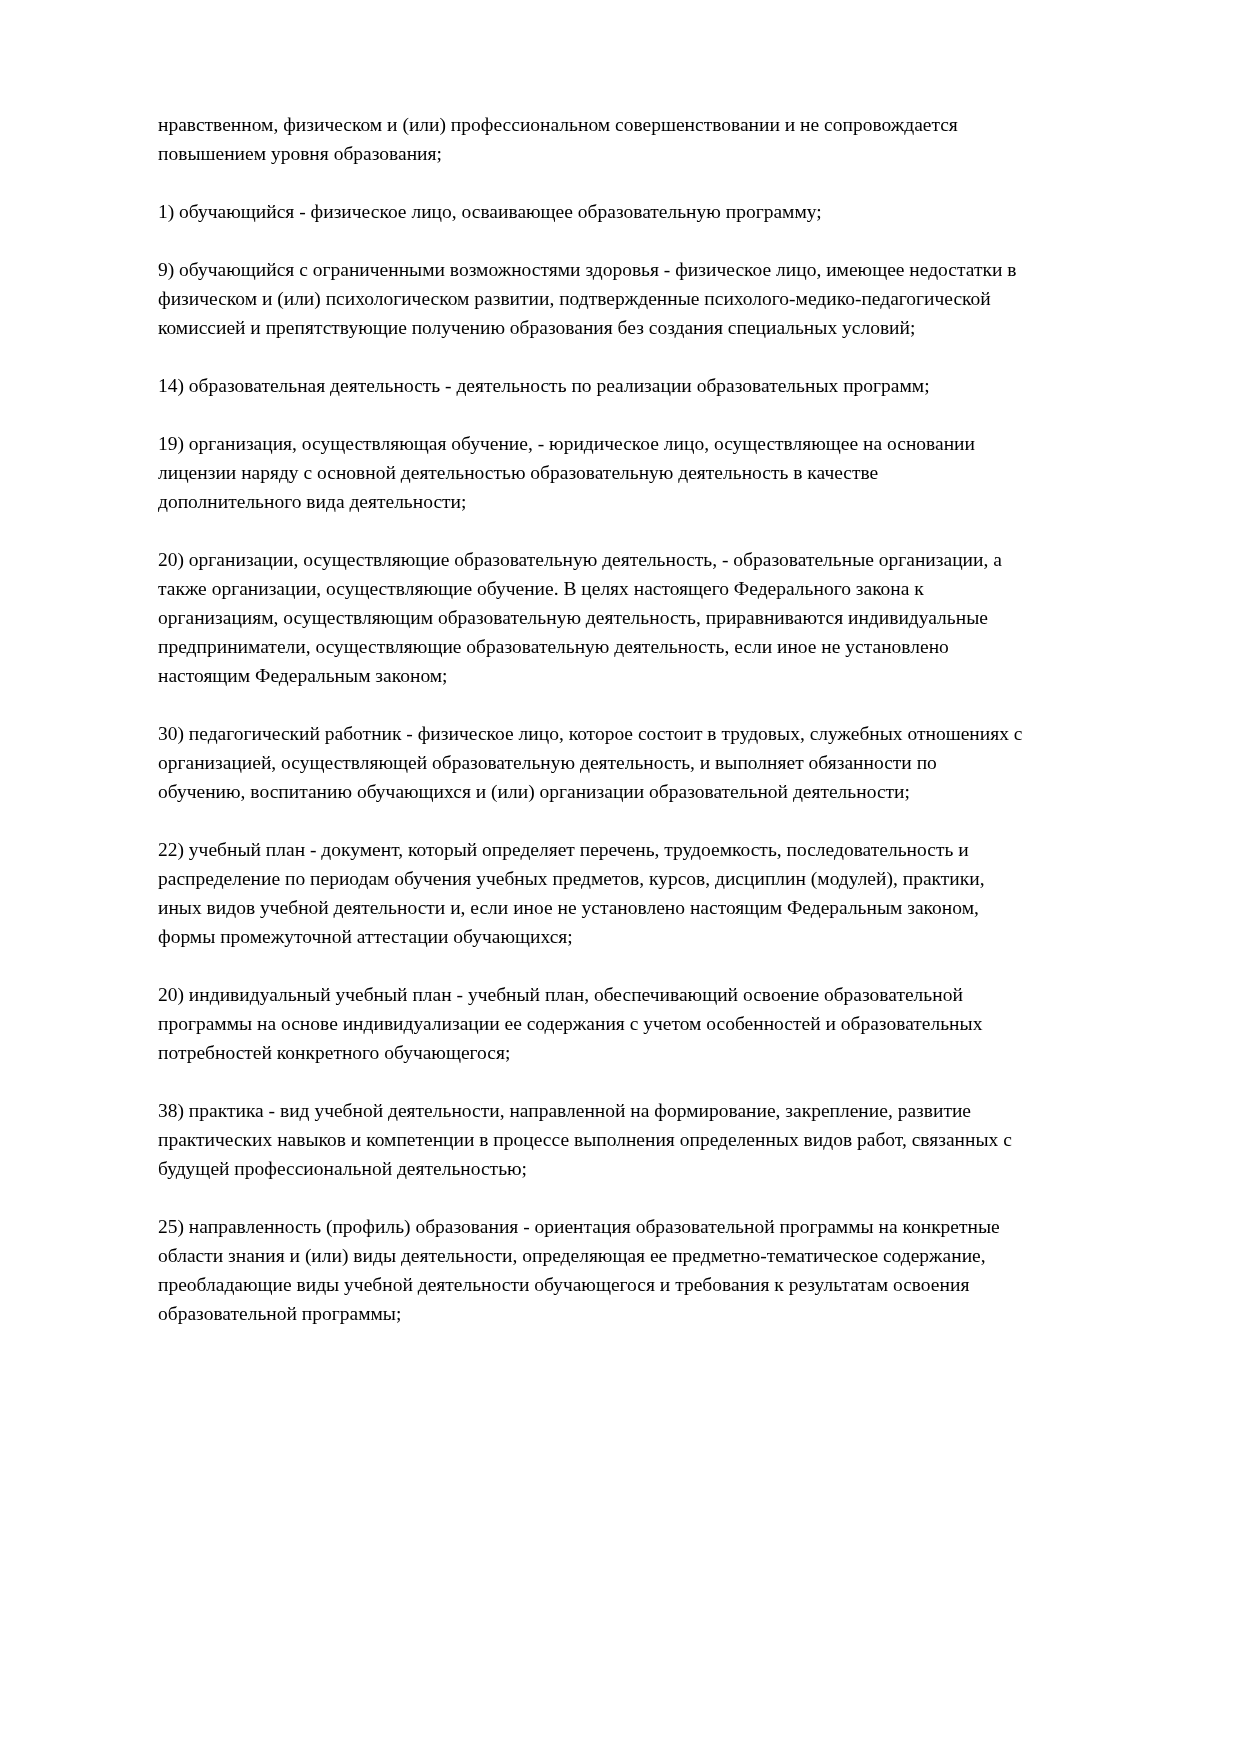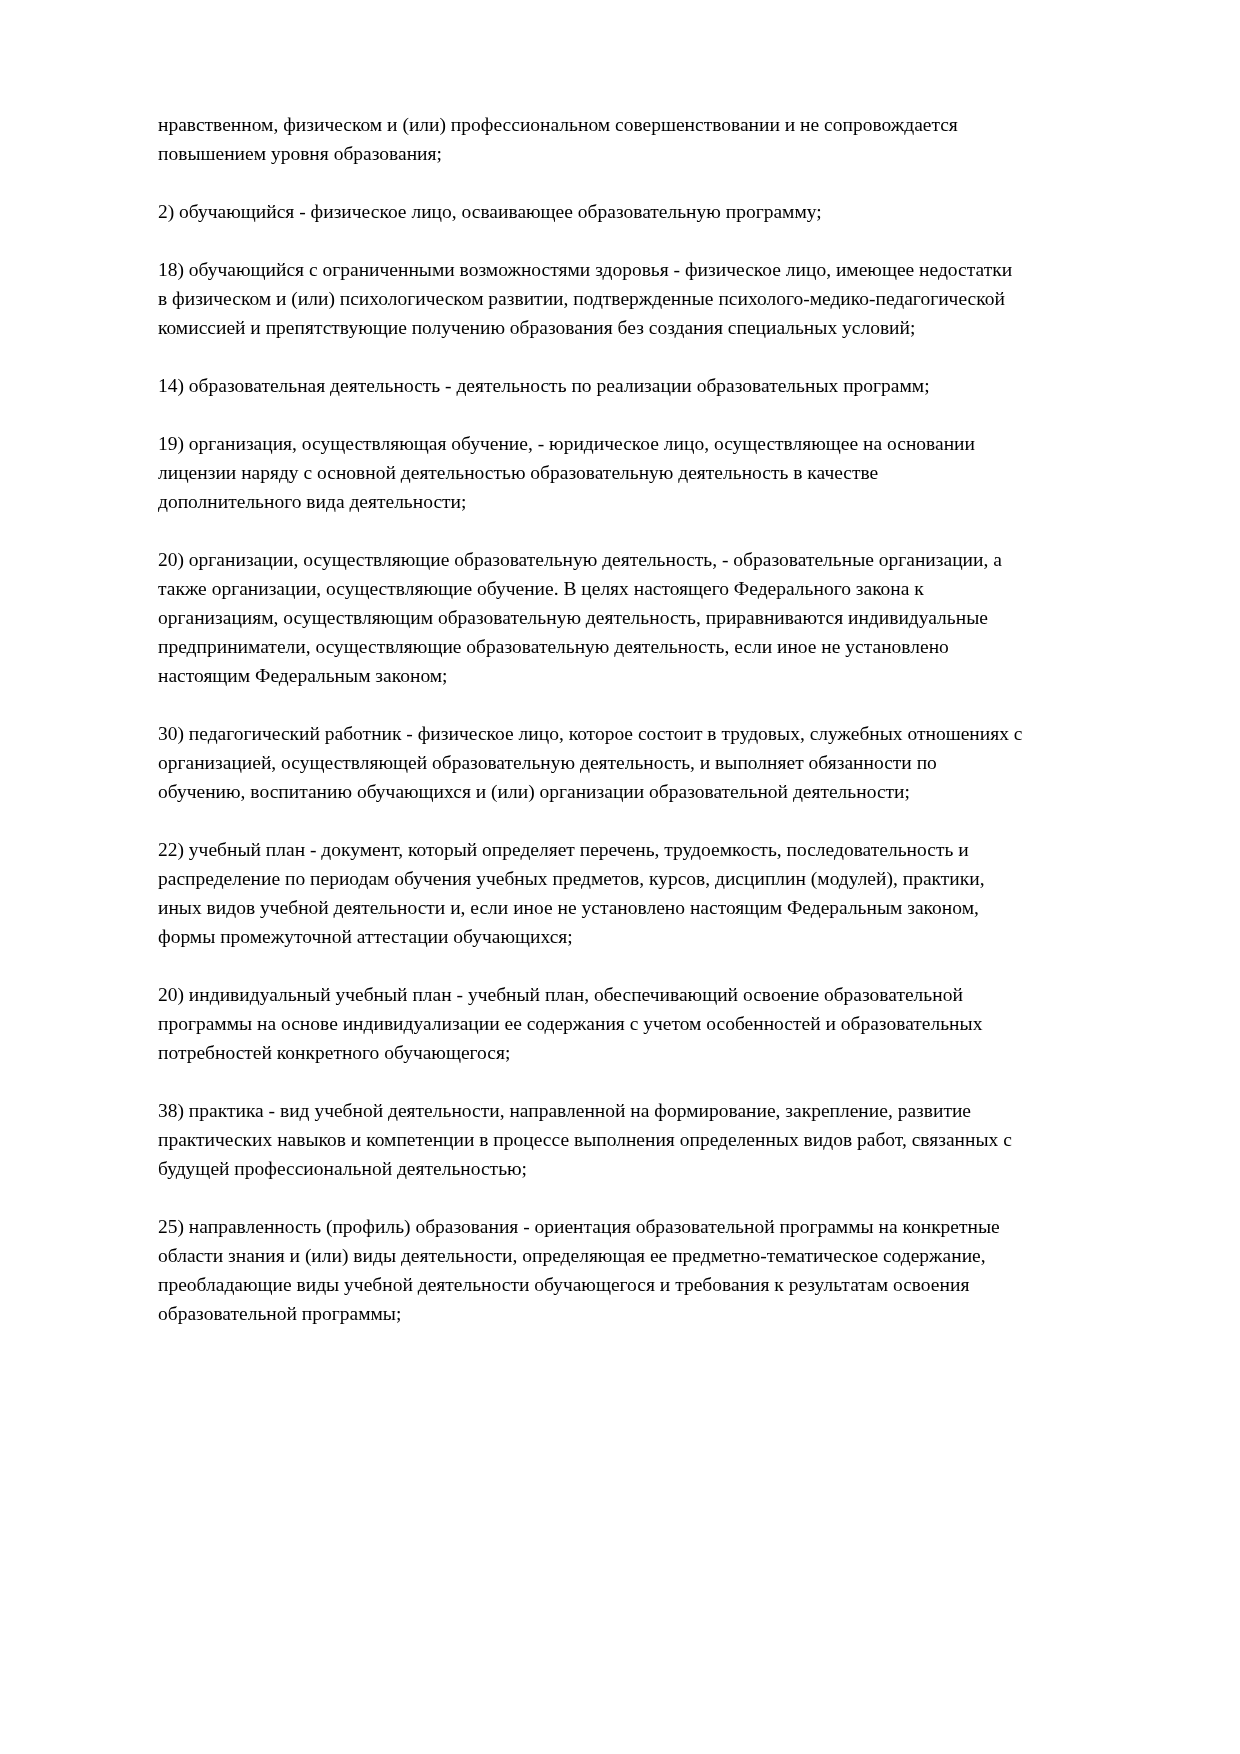--- a/index.html
+++ b/index.html
@@ -29,22 +29,22 @@
     padding: 0;
     white-space: normal;
     word-spacing: normal;
   }
 </style>
 </head>
 <body>
 
 <div class="page">
   <p class="para">нравственном, физическом и (или) профессиональном совершенствовании и не сопровождается повышением уровня образования;</p>
-  <p class="para">2) обучающийся - физическое лицо, осваивающее образовательную программу;</p>
-  <p class="para">18) обучающийся с ограниченными возможностями здоровья - физическое лицо, имеющее недостатки в физическом и (или) психологическом развитии, подтвержденные психолого-медико-педагогической комиссией и препятствующие получению образования без создания специальных условий;</p>
+  <p class="para">1) обучающийся - физическое лицо, осваивающее образовательную программу;</p>
+  <p class="para">9) обучающийся с ограниченными возможностями здоровья - физическое лицо, имеющее недостатки в физическом и (или) психологическом развитии, подтвержденные психолого-медико-педагогической комиссией и препятствующие получению образования без создания специальных условий;</p>
   <p class="para">14) образовательная деятельность - деятельность по реализации образовательных программ;</p>
   <p class="para">19) организация, осуществляющая обучение, - юридическое лицо, осуществляющее на основании лицензии наряду с основной деятельностью образовательную деятельность в качестве дополнительного вида деятельности;</p>
   <p class="para">20) организации, осуществляющие образовательную деятельность, - образовательные организации, а также организации, осуществляющие обучение. В целях настоящего Федерального закона к организациям, осуществляющим образовательную деятельность, приравниваются индивидуальные предприниматели, осуществляющие образовательную деятельность, если иное не установлено настоящим Федеральным законом;</p>
   <p class="para">30) педагогический работник - физическое лицо, которое состоит в трудовых, служебных отношениях с организацией, осуществляющей образовательную деятельность, и выполняет обязанности по обучению, воспитанию обучающихся и (или) организации образовательной деятельности;</p>
   <p class="para">22) учебный план - документ, который определяет перечень, трудоемкость, последовательность и распределение по периодам обучения учебных предметов, курсов, дисциплин (модулей), практики, иных видов учебной деятельности и, если иное не установлено настоящим Федеральным законом, формы промежуточной аттестации обучающихся;</p>
   <p class="para">20) индивидуальный учебный план - учебный план, обеспечивающий освоение образовательной программы на основе индивидуализации ее содержания с учетом особенностей и образовательных потребностей конкретного обучающегося;</p>
   <p class="para">38) практика - вид учебной деятельности, направленной на формирование, закрепление, развитие практических навыков и компетенции в процессе выполнения определенных видов работ, связанных с будущей профессиональной деятельностью;</p>
   <p class="para">25) направленность (профиль) образования - ориентация образовательной программы на конкретные области знания и (или) виды деятельности, определяющая ее предметно-тематическое содержание, преобладающие виды учебной деятельности обучающегося и требования к результатам освоения образовательной программы;</p>
 </div>
 

